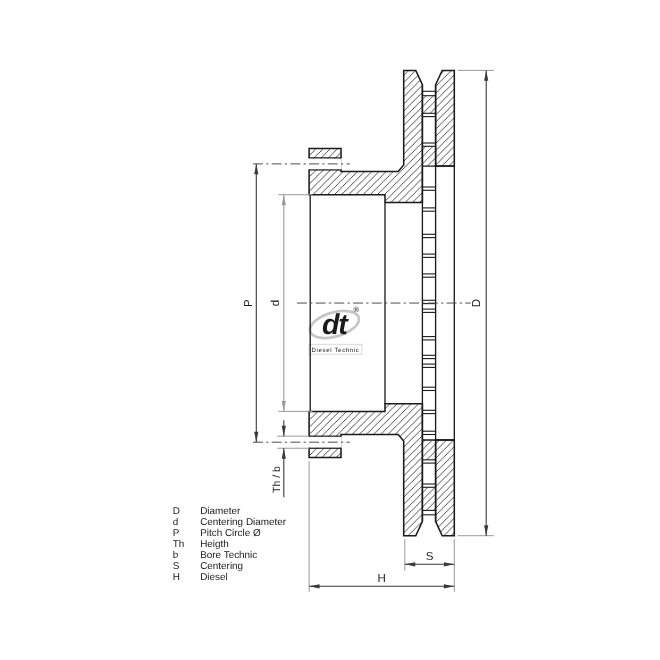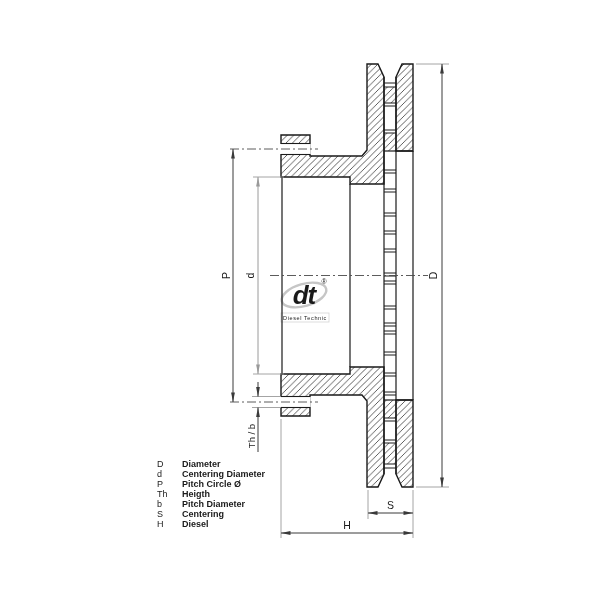--- a/index.html
+++ b/index.html
@@ -21,21 +21,21 @@
     color: #1a1a1a;
   }
   .legend-row {
     display: flex;
     height: 10px;
     line-height: 10px;
     font-size: 9px;
     white-space: nowrap;
   }
   .legend-row .sym  { width: 25px; flex: 0 0 25px; }
-  .legend-row .desc { flex: 1; font-weight: bold; }
+  .legend-row .desc { flex: 1; }
   svg text {
     font-family: "Liberation Sans", sans-serif;
     fill: #1a1a1a;
   }
 </style>
 </head>
 <body>
 
 <div id="stage">
 
@@ -207,21 +207,21 @@
       <div class="legend-row">
         <span class="sym">P</span>
         <span class="desc">Pitch Circle Ø</span>
       </div>
       <div class="legend-row">
         <span class="sym">Th</span>
         <span class="desc">Heigth</span>
       </div>
       <div class="legend-row">
         <span class="sym">b</span>
-        <span class="desc">Pitch Diameter</span>
+        <span class="desc">Bore Technic</span>
       </div>
       <div class="legend-row">
         <span class="sym">S</span>
         <span class="desc">Centering</span>
       </div>
       <div class="legend-row">
         <span class="sym">H</span>
         <span class="desc">Diesel</span>
       </div>
     </div>

